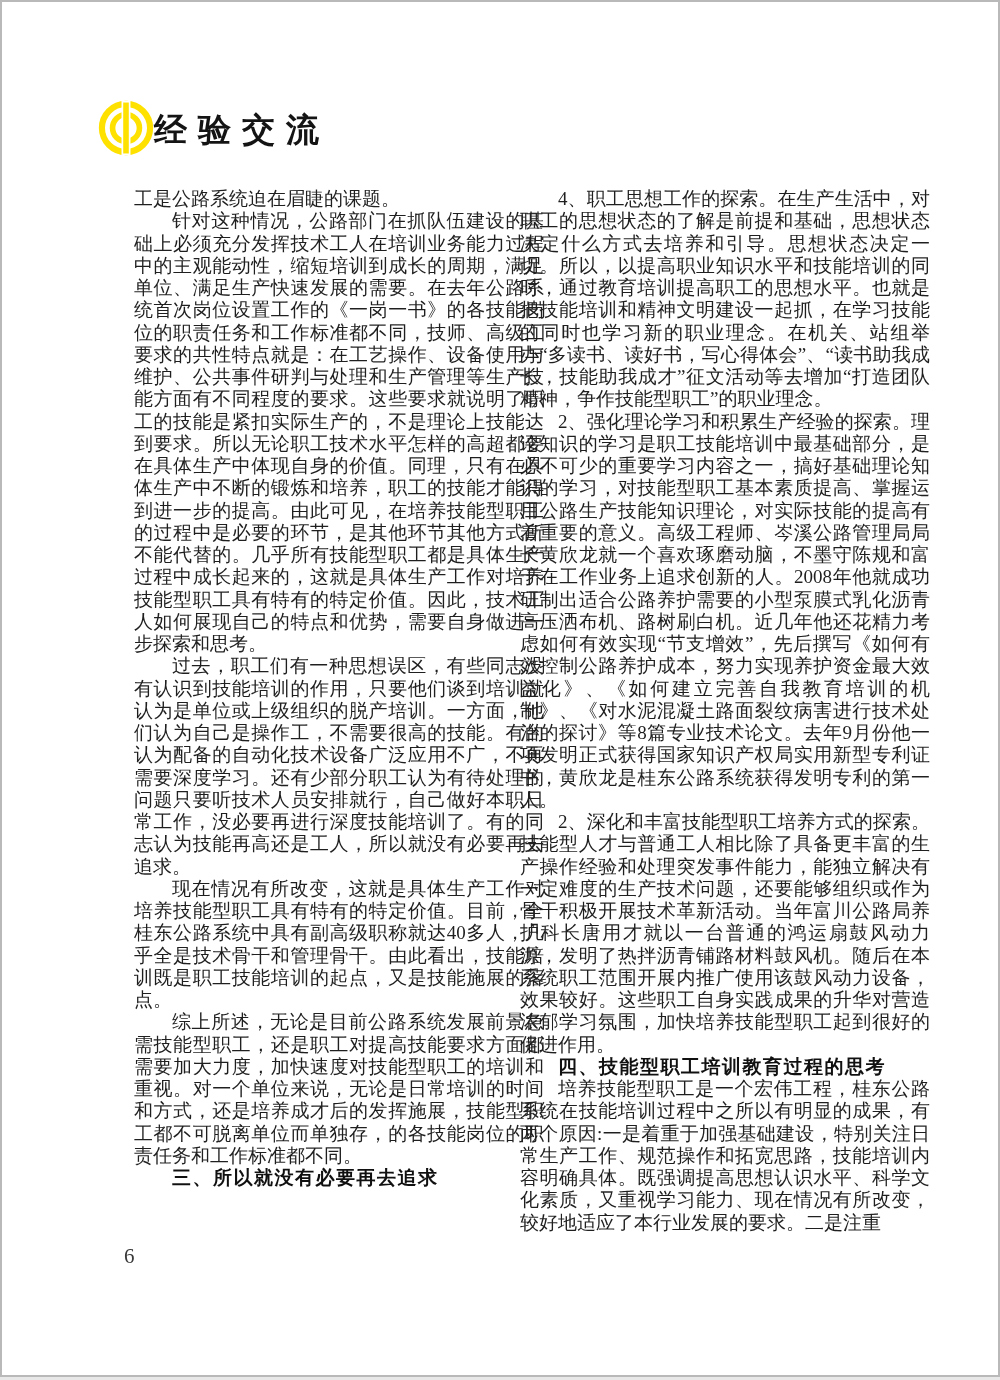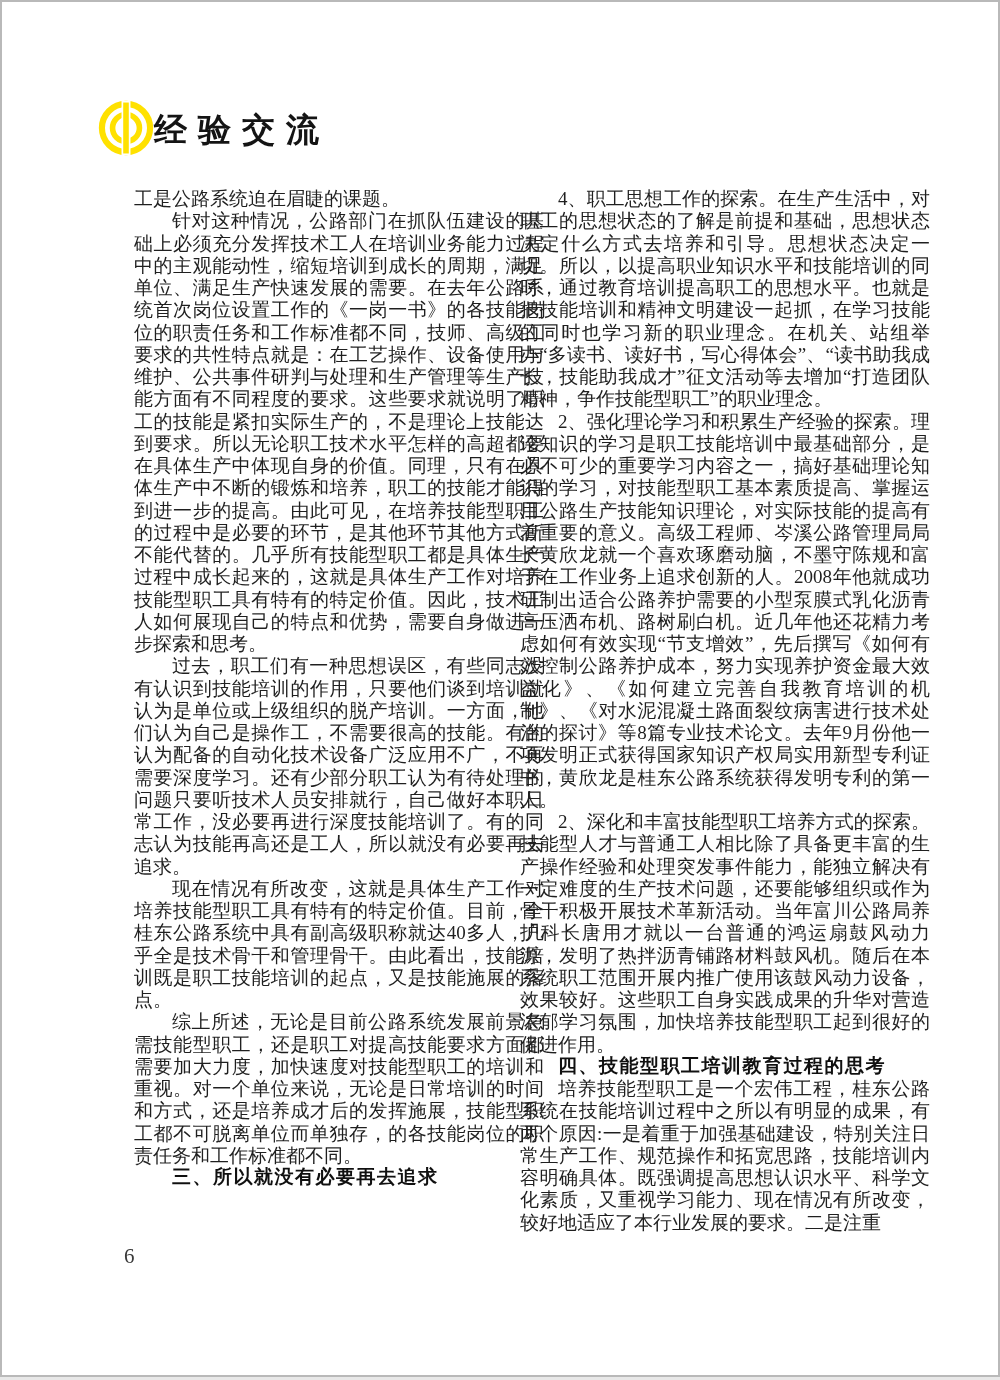--- a/index.html
+++ b/index.html
@@ -32,21 +32,21 @@
     font-size:19px;
     line-height:22.25px;
     text-align:justify;
     text-justify:inter-character;
   }
   .col-left  { left:88px;margin-left:44px; }
   .col-right { left:518px; }
   .column p { margin:0; padding:0; text-indent:2em; }
   .column p.no-indent { text-indent:0; }
   .column p.heading {
-    font-family:Liberation Mono, monospace;
+    font-family:Liberation Serif, serif;
     font-weight:bold;
     text-align:left;
     letter-spacing:1.5px;
     color:#101010;
   }
   .page-number {
     position:absolute; left:122px; top:1242px;
     font-size:21px; color:#3a3a3a;
     font-family:"Liberation Serif", serif;
   }

